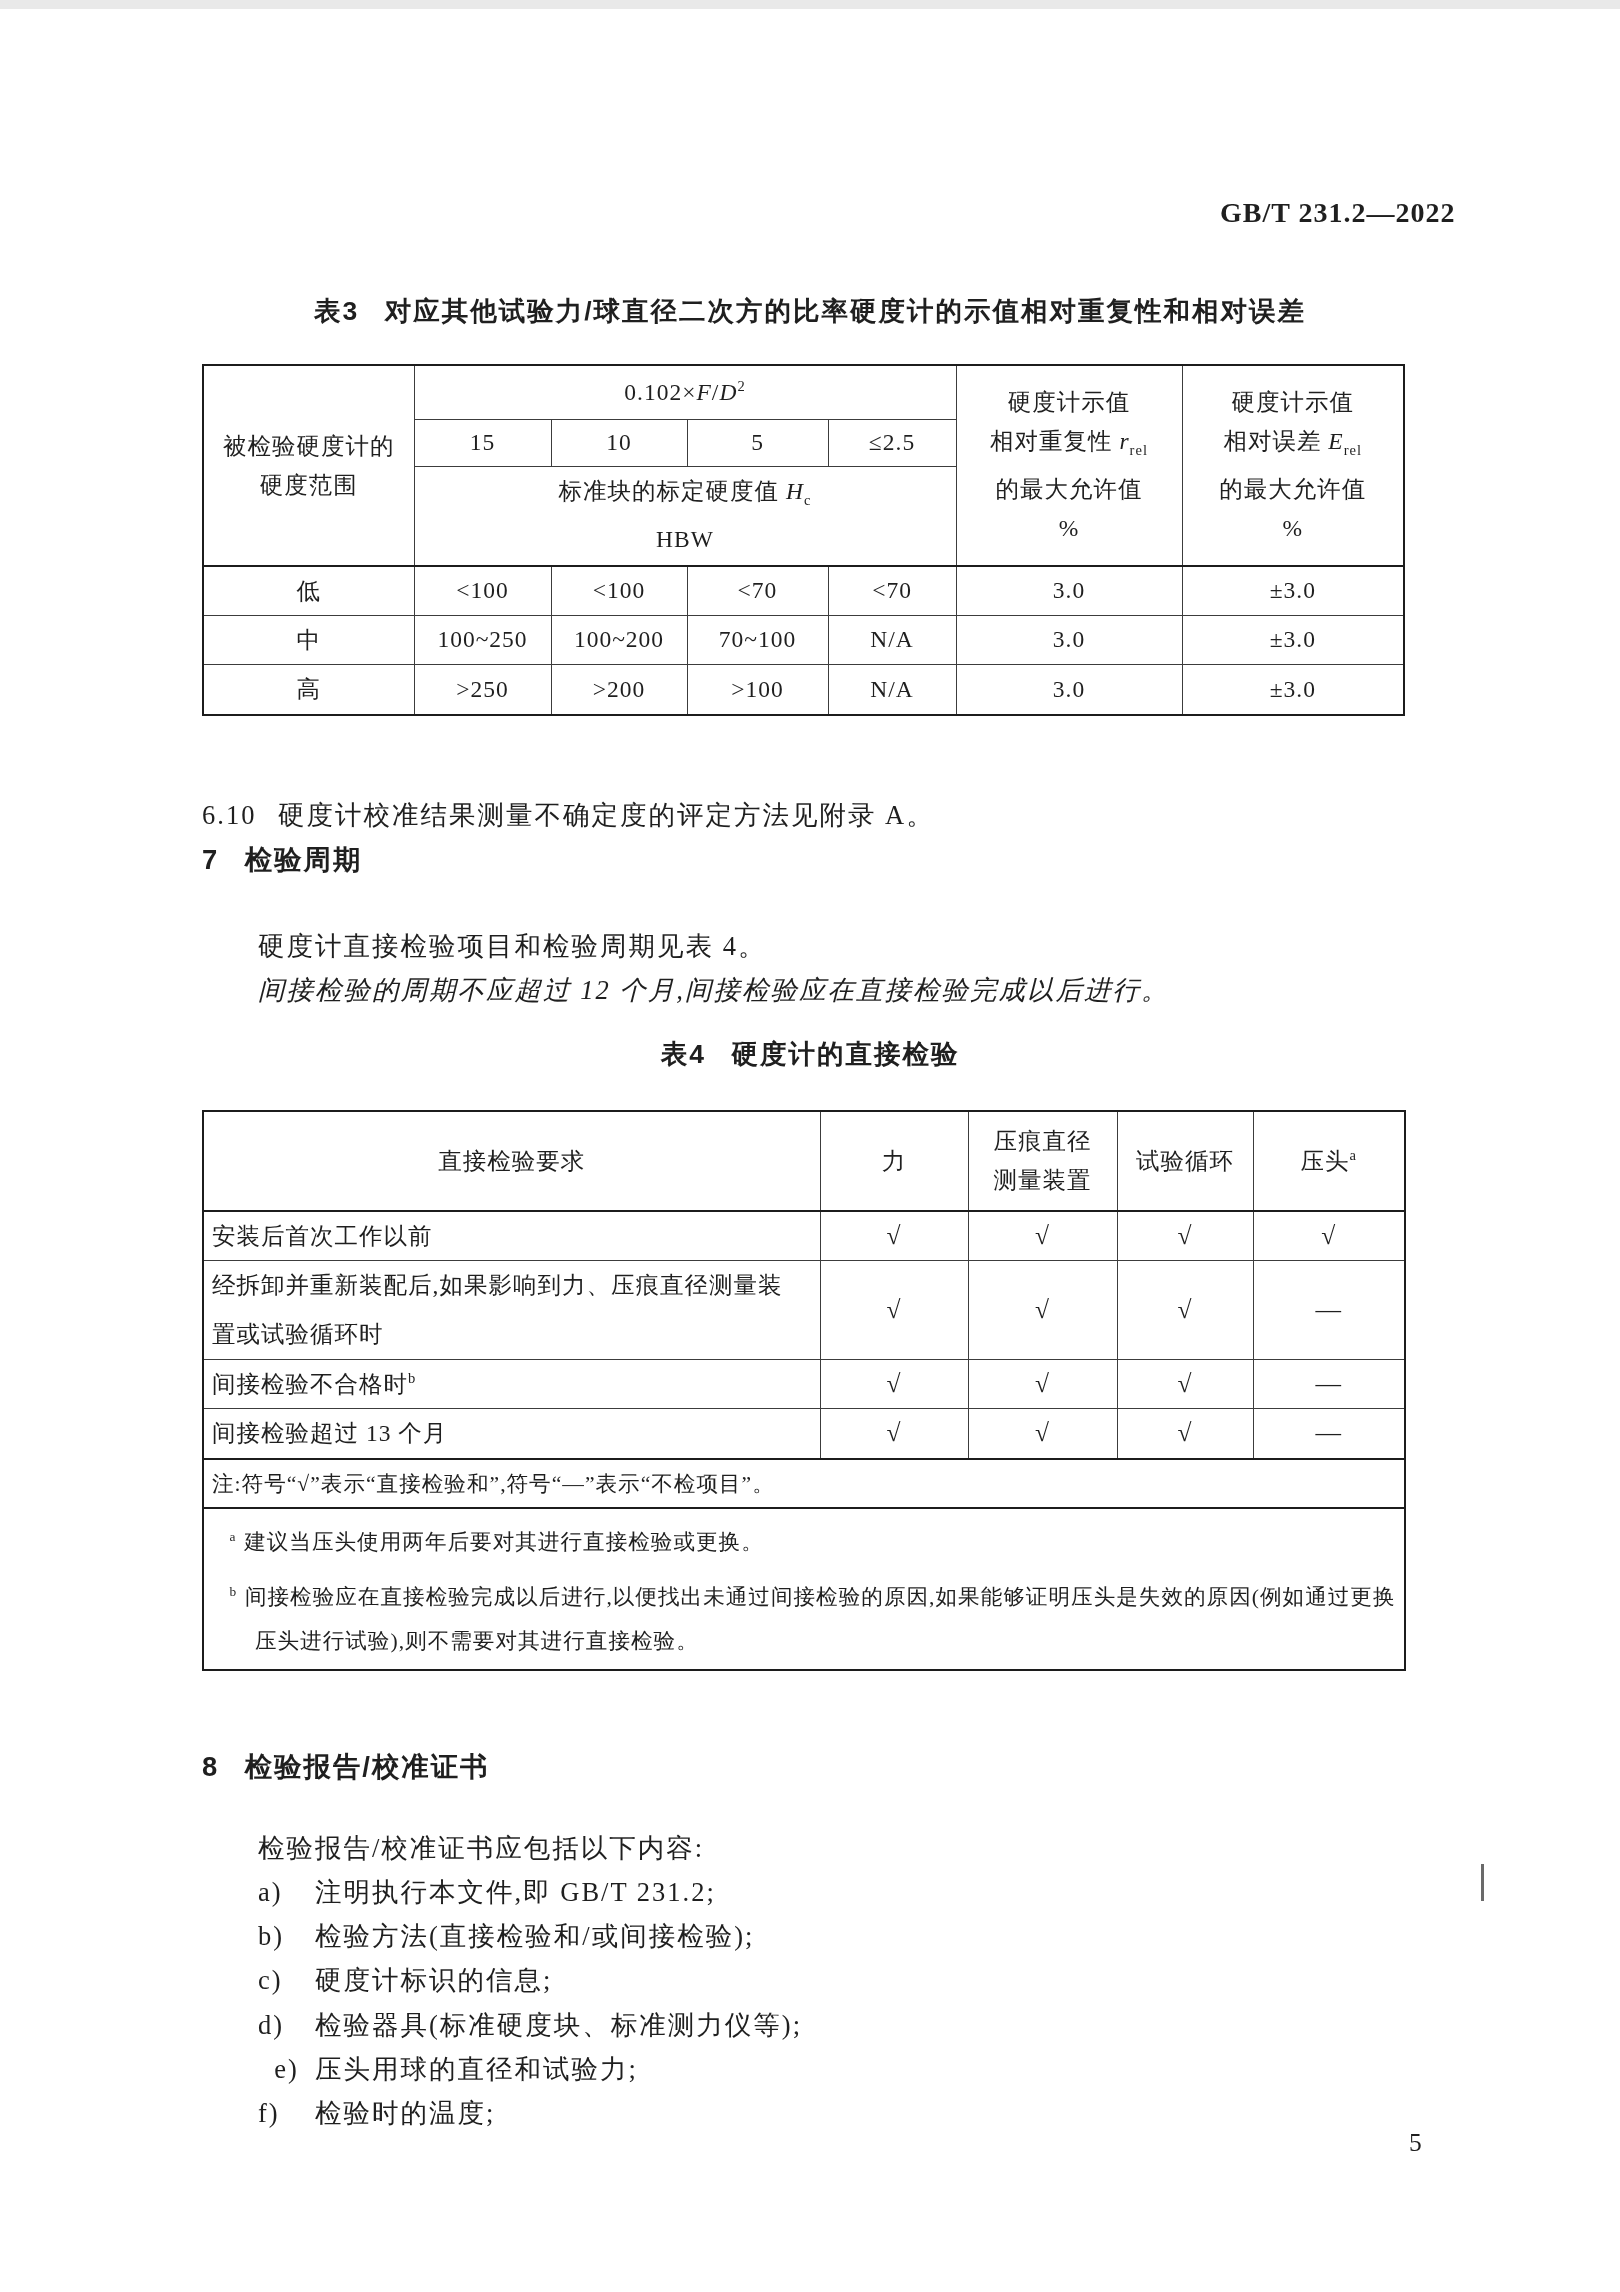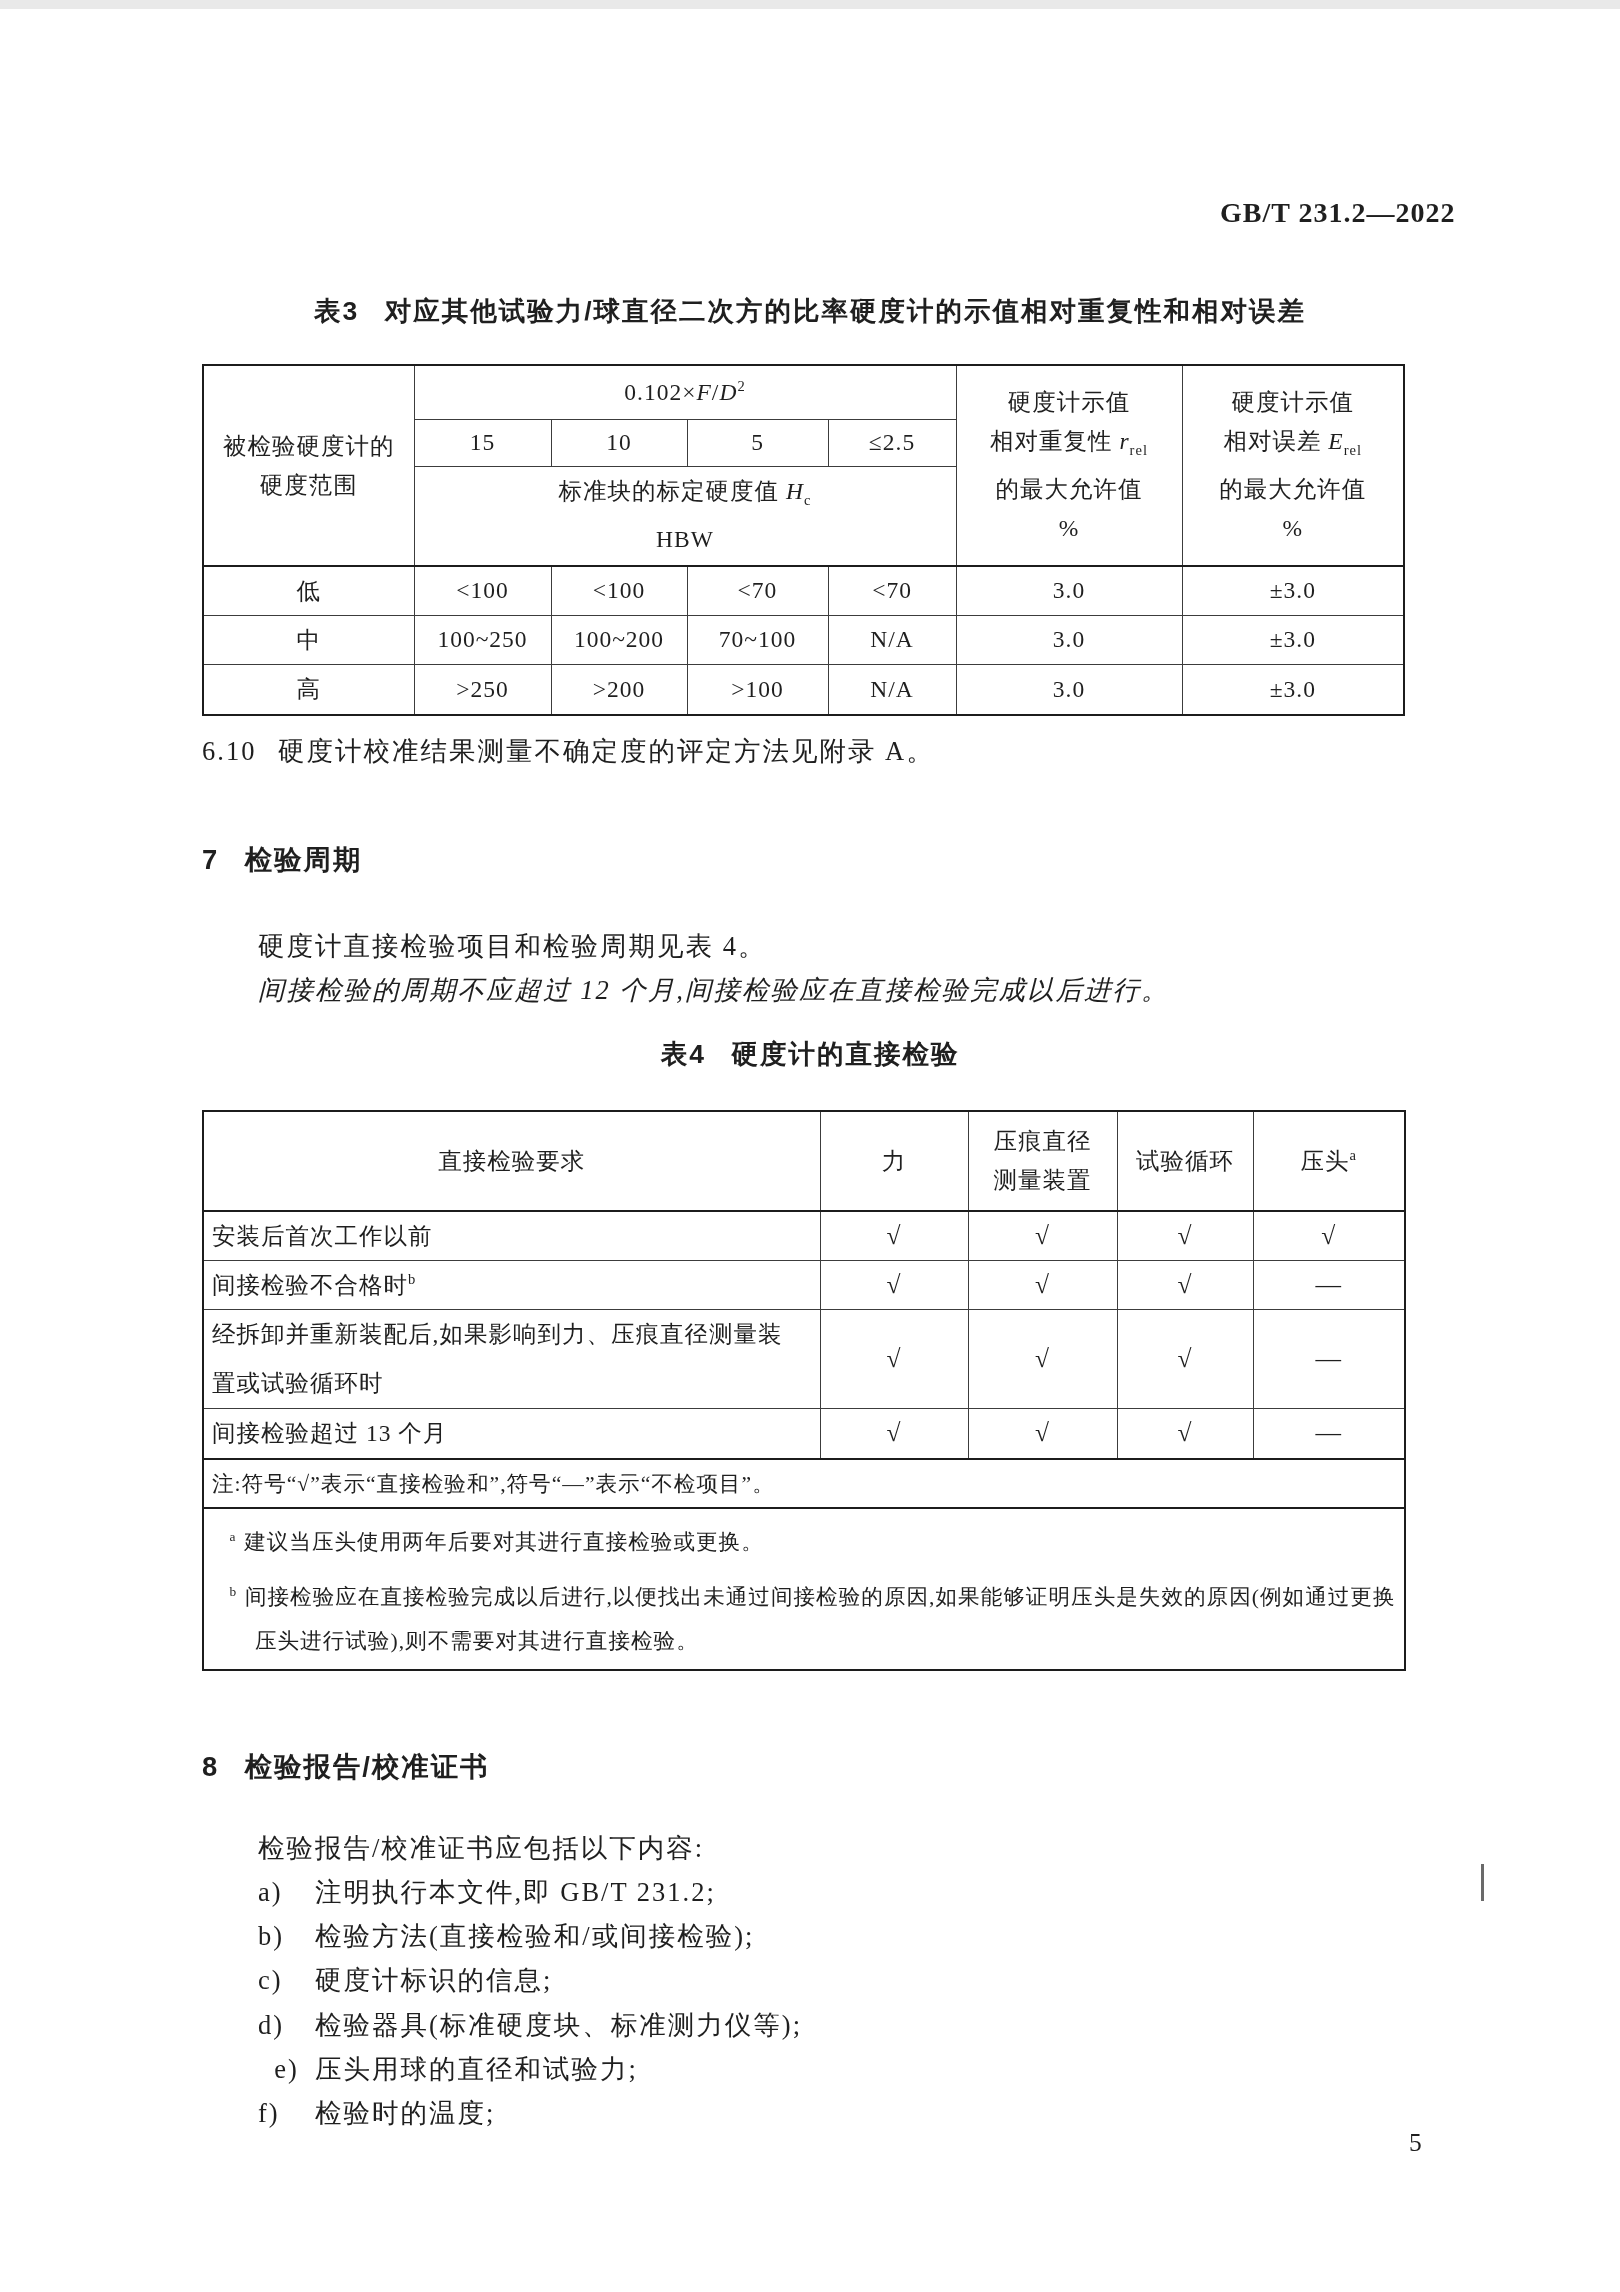--- a/index.html
+++ b/index.html
@@ -145,21 +145,21 @@
       <td>&gt;250</td>
       <td>&gt;200</td>
       <td>&gt;100</td>
       <td>N/A</td>
       <td>3.0</td>
       <td>±3.0</td>
     </tr>
   </tbody>
     </table>
 
-  <div class="abs body-line" style="top:724px;font-family:Liberation Serif, serif;">
+  <div class="abs body-line" style="top:788px;font-family:Liberation Serif, serif;">
     <span class="num">6.10</span><span>硬度计校准结果测量不确定度的评定方法见附录 A。</span>
   </div>
 
   <div class="abs sec-head" style="top:833px;">
     <span class="num">7</span><span>检验周期</span>
   </div>
   <div class="abs body-line indent" style="top:919px;">硬度计直接检验项目和检验周期见表 4。</div>
   <div class="abs body-line indent" style="top:963px;font-style:italic;">间接检验的周期不应超过 12 个月,间接检验应在直接检验完成以后进行。</div>
 
   <div class="abs tbl-title" style="top:1027px;">
@@ -185,29 +185,29 @@
       <td class="thick-b">试验循环</td>
       <td class="thick-b"><span>压头</span><sup>a</sup></td>
     </tr>
     <tr style="height:49px">
       <td class="left"><span>安装后首次工作以前</span><sup></sup></td>
       <td class="check">√</td>
       <td class="check">√</td>
       <td class="check">√</td>
       <td class="check">√</td>
     </tr>
-    <tr style="height:49px">
-      <td class="left"><span>间接检验不合格时</span><sup>b</sup></td>
-      <td class="check">√</td>
-      <td class="check">√</td>
-      <td class="check">√</td>
-      <td class="check">—</td>
-    </tr>
     <tr style="height:99px">
       <td class="left" style="line-height:43px;"><span>经拆卸并重新装配后,如果影响到力、压痕直径测量装置或试验循环时</span><sup></sup></td>
+      <td class="check">√</td>
+      <td class="check">√</td>
+      <td class="check">√</td>
+      <td class="check">—</td>
+    </tr>
+    <tr style="height:49px">
+      <td class="left"><span>间接检验不合格时</span><sup>b</sup></td>
       <td class="check">√</td>
       <td class="check">√</td>
       <td class="check">√</td>
       <td class="check">—</td>
     </tr>
     <tr style="height:51px">
       <td class="left thick-b"><span>间接检验超过 13 个月</span><sup></sup></td>
       <td class="check thick-b">√</td>
       <td class="check thick-b">√</td>
       <td class="check thick-b">√</td>

